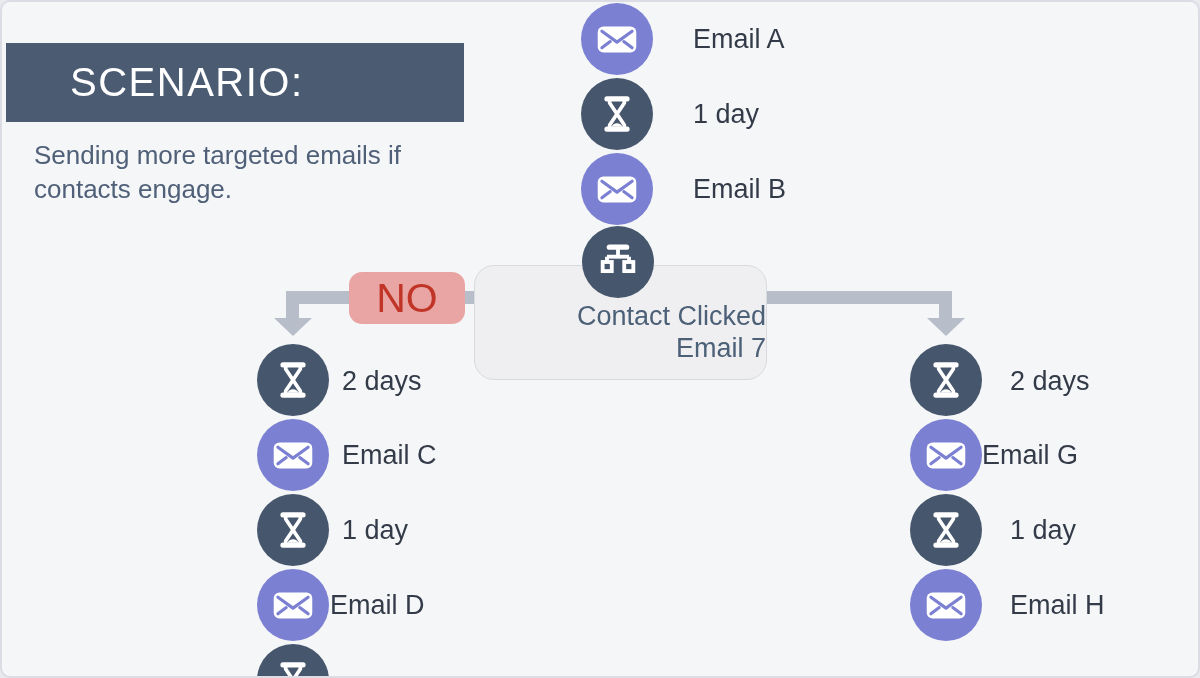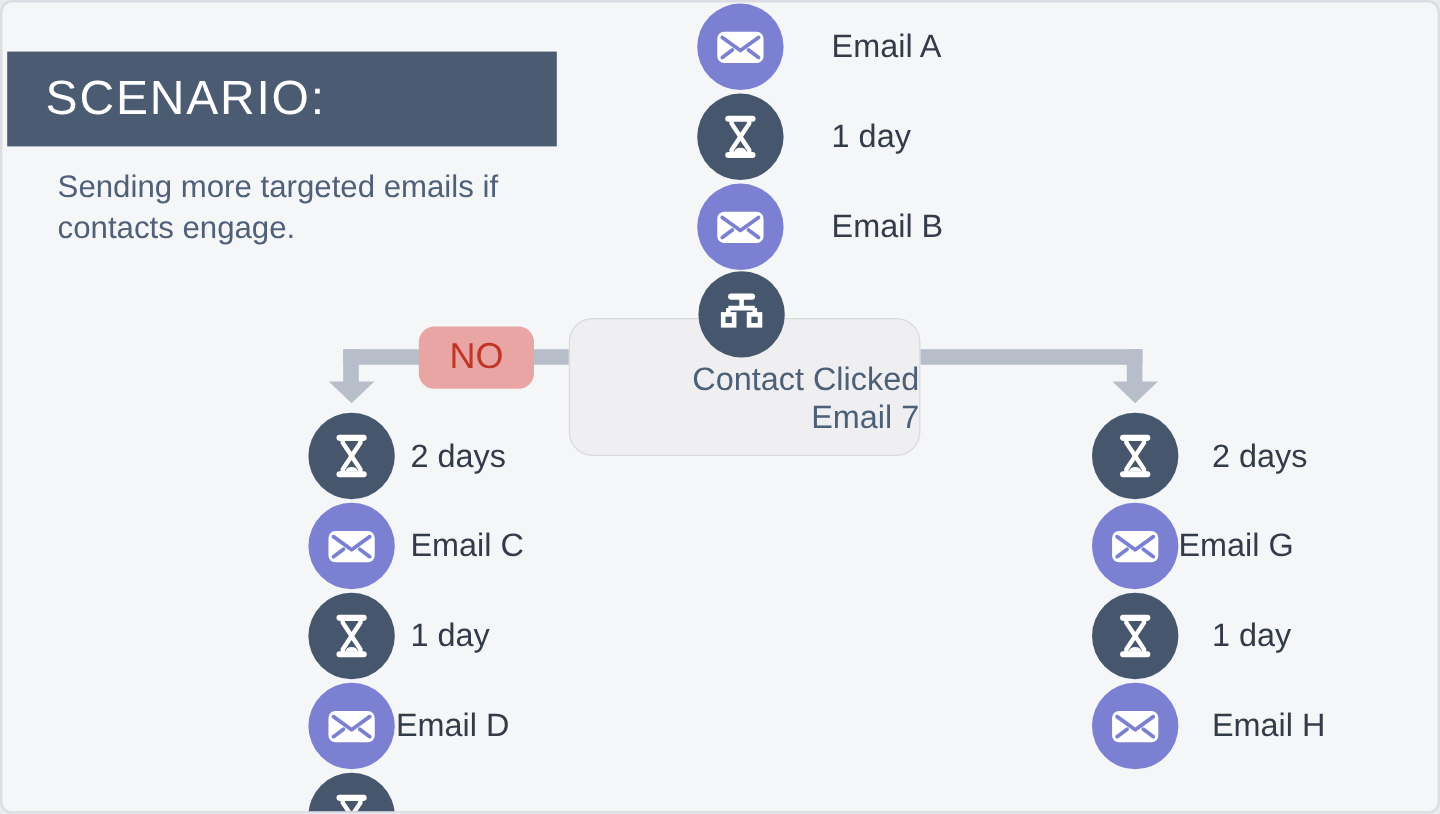--- a/index.html
+++ b/index.html
@@ -12,24 +12,24 @@
     border-radius:10px;
     overflow:hidden;
     font-family:"Liberation Sans", sans-serif;
   }
   
   .scenario-header{
     position:absolute;left:4px;top:41px;width:458px;height:79px;
     background:var(--header-bg,#4a5b72);
     color:var(--header-text,#ffffff);
     font-size:40px;letter-spacing:1.5px;
-    line-height:79px;padding-left:32px;
+    line-height:79px;padding-left:64px;
   }
   .subtitle{
-    position:absolute;left:46px;top:136px;width:390px;
+    position:absolute;left:32px;top:136px;width:390px;
     color:var(--subtitle-text,#4f6078);
     font-size:26px;line-height:34px;
   }
   
   .node{
     position:absolute;width:72px;height:72px;border-radius:50%;
     display:flex;align-items:center;justify-content:center;
   }
   .node.email{background:var(--purple,#7b80d2);color:var(--purple,#7b80d2);}
   .node.delay,.node.branch{background:var(--slate,#46566c);color:#ffffff;}
@@ -51,23 +51,23 @@
     background:var(--box-bg,#efeff1);
     border:1px solid var(--box-border,#d8dade);
     border-radius:20px;
     display:flex;flex-direction:column;align-items:flex-end;
     padding-top:34px;
     font-size:27px;line-height:32px;color:var(--box-text,#4c6077);
     z-index:2;
   }
   
   .badge{
-    position:absolute;width:96px;height:52px;border-radius:13px;
+    position:absolute;width:116px;height:52px;border-radius:13px;
     display:flex;align-items:center;justify-content:center;
-    font-size:30px;z-index:3;
+    font-size:41px;z-index:3;
   }
   .badge.no{left:347px;top:270px;background:var(--no-bg,#e9a5a3);color:var(--no-text,#c13528);}
   .badge.yes{left:809px;top:274px;background:var(--yes-bg,#b9d8a3);color:var(--yes-text,#68914f);}
   .node{z-index:4;}
   .defs-hidden{position:absolute;width:0;height:0;overflow:hidden;}
 </style>
 </head>
 <body>
 
 <svg class="defs-hidden" aria-hidden="true">

